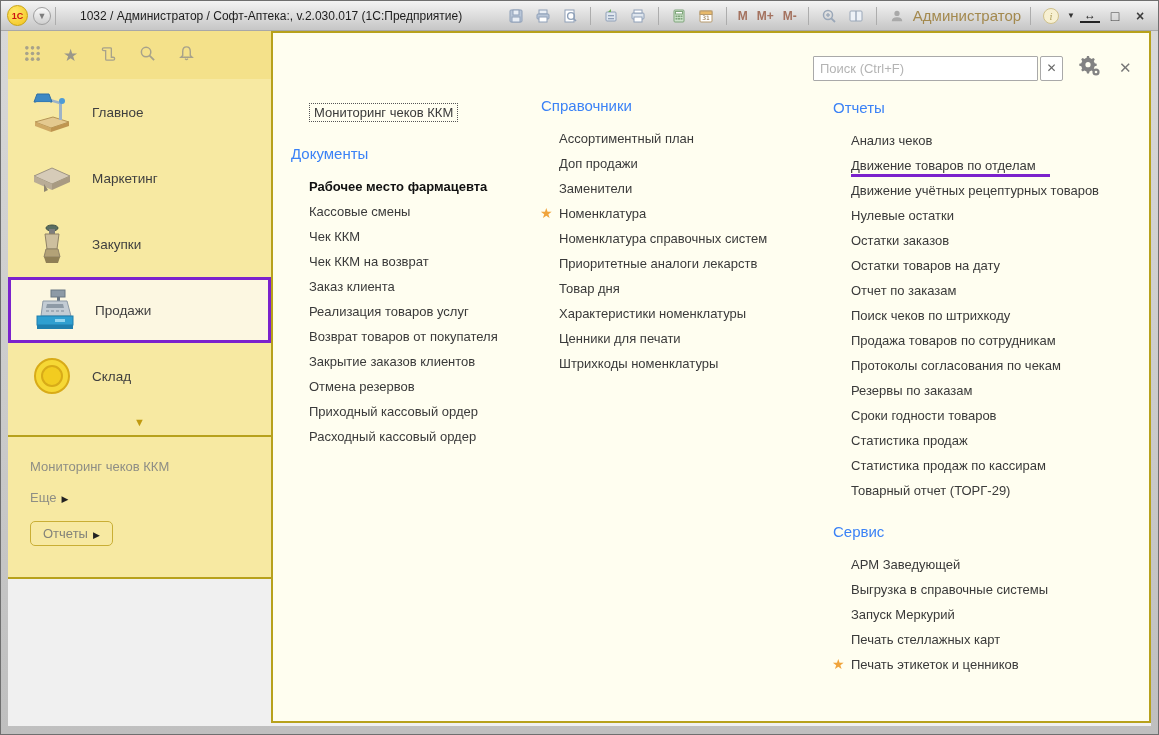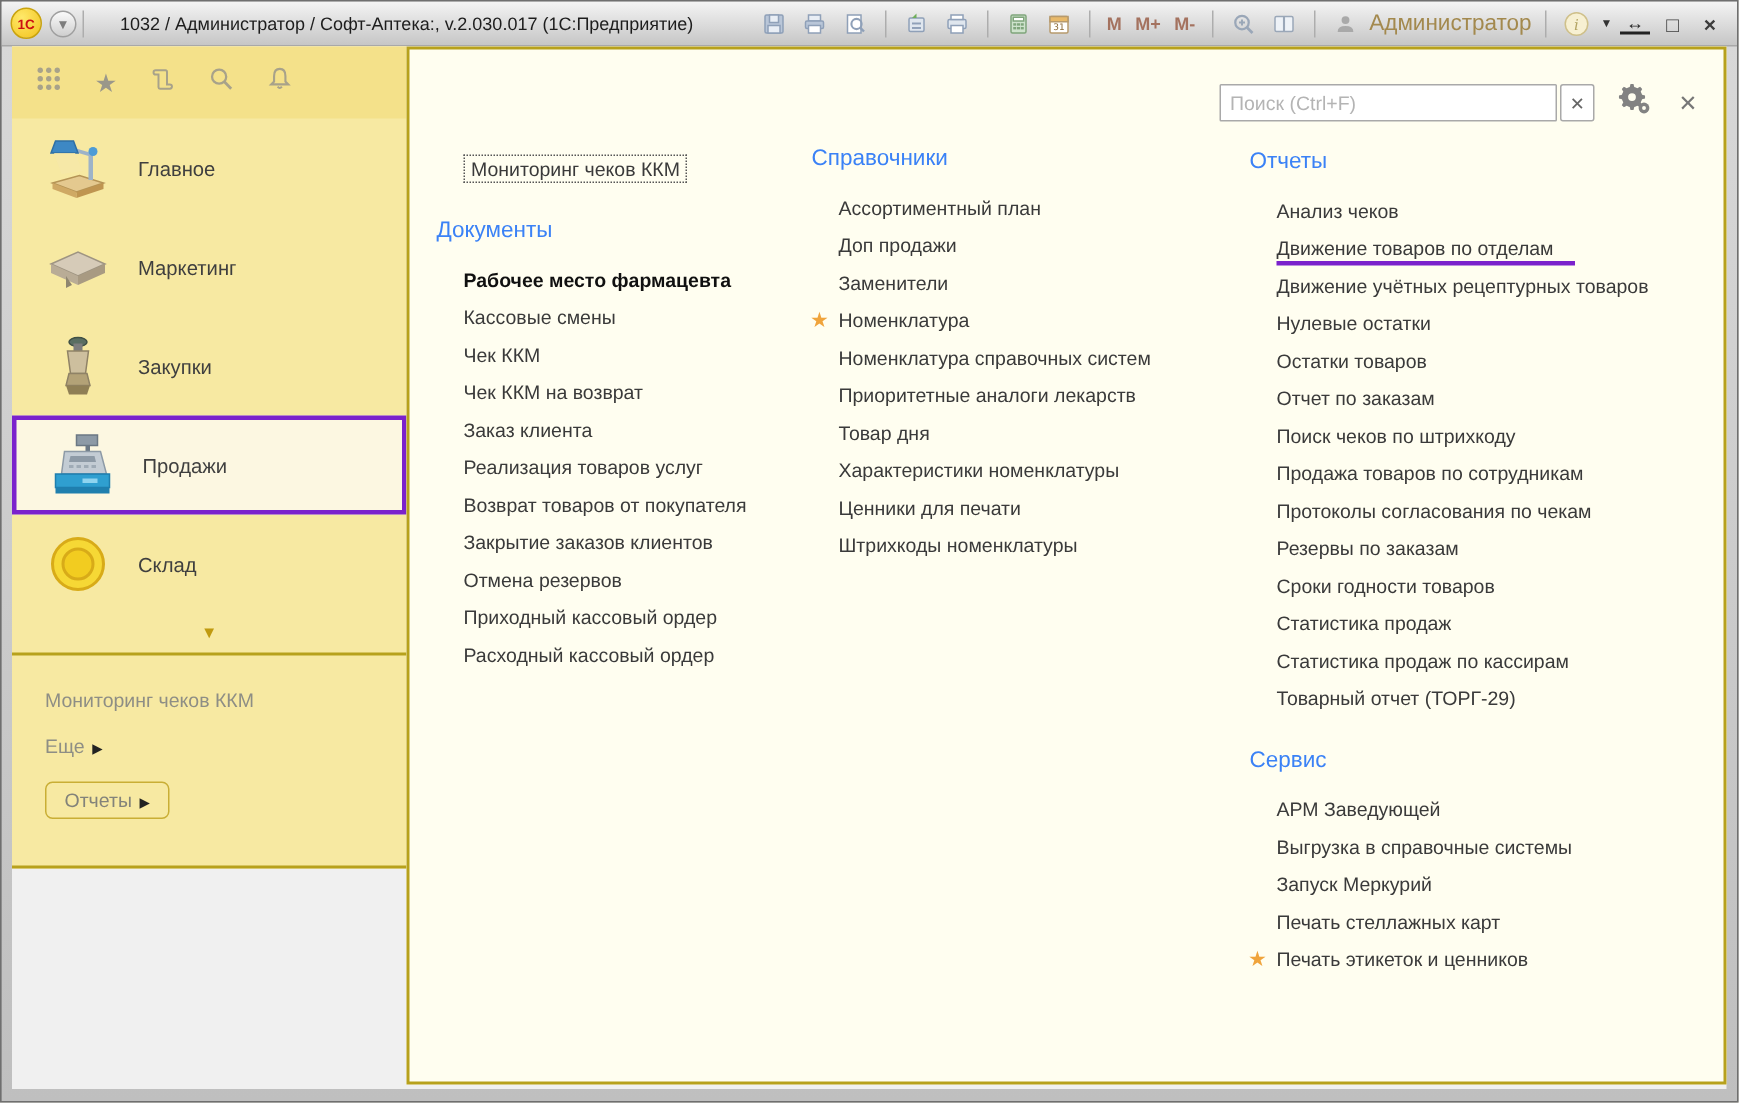--- a/index.html
+++ b/index.html
@@ -367,21 +367,22 @@
           </ul>
       </div>
 
       <div class="col col3">
         <div class="col-header">Отчеты</div>
         <ul class="menu">
             <li class="menu-item"><span>Анализ чеков</span></li>
             <li class="menu-item"><span class="underlined">Движение товаров по отделам</span></li>
             <li class="menu-item"><span>Движение учётных рецептурных товаров</span></li>
             <li class="menu-item"><span>Нулевые остатки</span></li>
-            <li class="menu-item"><span>Остатки товаров</span></li>
+            <li class="menu-item"><span>Остатки заказов</span></li>
+            <li class="menu-item"><span>Остатки товаров на дату</span></li>
             <li class="menu-item"><span>Отчет по заказам</span></li>
             <li class="menu-item"><span>Поиск чеков по штрихкоду</span></li>
             <li class="menu-item"><span>Продажа товаров по сотрудникам</span></li>
             <li class="menu-item"><span>Протоколы согласования по чекам</span></li>
             <li class="menu-item"><span>Резервы по заказам</span></li>
             <li class="menu-item"><span>Сроки годности товаров</span></li>
             <li class="menu-item"><span>Статистика продаж</span></li>
             <li class="menu-item"><span>Статистика продаж по кассирам</span></li>
             <li class="menu-item"><span>Товарный отчет (ТОРГ-29)</span></li>
           </ul>

